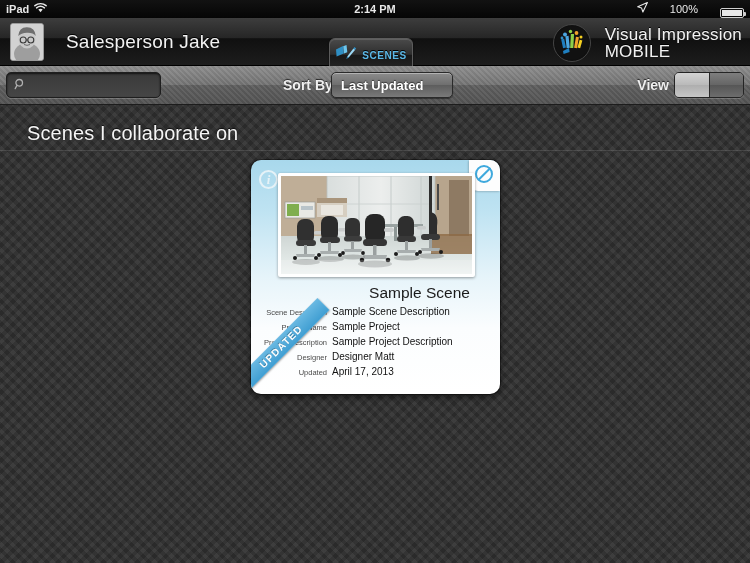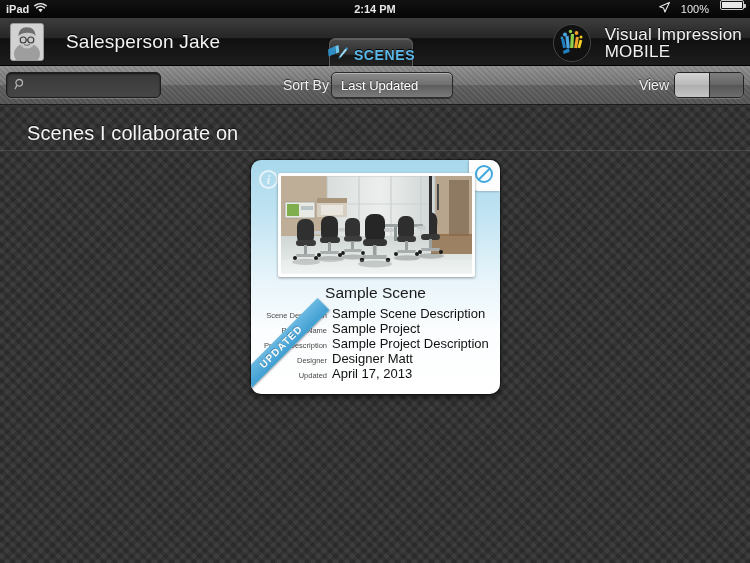--- a/index.html
+++ b/index.html
@@ -46,22 +46,22 @@
     width: 750px;
     text-align: center;
     font-weight: bold;
     font-size: 11px;
     line-height: 18px;
   }
   .sb-right {
     position: absolute;
     right: 6px; top: 0;
     display: flex;
-    align-items: flex-start;
-    gap: 11px;
+    align-items: flex-end;
+    gap: 22px;
     height: 18px;
     font-size: 11px;
   }
   .ipad-label { font-weight: bold; font-size: 11px; }
   .wifi-ico { display: block; }
   .loc-ico { display: block; }
   .batt {
     width: 24px; height: 10px;
     border: 1px solid #cfcfcf;
     border-radius: 2px;
@@ -126,21 +126,21 @@
     background: linear-gradient(to bottom, #4a4a4a 0%, #2e2e2e 48%, #181818 50%, #262626 100%);
     box-shadow: inset 0 1px 0 rgba(255,255,255,.12), 0 1px 2px rgba(0,0,0,.6);
     display: flex;
     align-items: center;
     justify-content: center;
     gap: 5px;
     box-sizing: border-box;
   }
   .scenes-label {
     color: #5bb8e8;
-    font-size: 14px;
+    font-size: 10px;
     font-weight: bold;
     letter-spacing: .6px;
     text-shadow: 0 -1px 0 #000;
   }
 
   .logo-wrap {
     position: absolute;
     right: 8px; top: 5px;
     display: flex;
     align-items: center;
@@ -169,20 +169,21 @@
     position: absolute;
     top: 66px; left: 0;
     width: 750px;
     height: 39px;
     box-sizing: border-box;
     background-color: #6e6e6e;
     background-image:
       linear-gradient(to bottom, rgba(255,255,255,.22) 0%, rgba(255,255,255,.05) 50%, rgba(0,0,0,.12) 51%, rgba(0,0,0,.22) 100%),
       repeating-linear-gradient(45deg, rgba(0,0,0,.07) 0 2px, rgba(255,255,255,.05) 2px 4px);
     border-bottom: 1px solid #1c1c1c;
+    font-weight: bold;
   }
   .search-field {
     position: absolute;
     left: 6px; top: 6px;
     width: 155px; height: 26px;
     border-radius: 5px;
     background: linear-gradient(to bottom, #3a3a3a 0%, #464646 100%);
     border: 1px solid #1e1e1e;
     box-shadow: inset 0 1px 2px rgba(0,0,0,.7), 0 1px 0 rgba(255,255,255,.18);
     box-sizing: border-box;
@@ -347,20 +348,21 @@
     transform-origin: center;
   }
 
   .card-title {
     position: absolute;
     left: 0; top: 124px;
     width: 249px;
     text-align: center;
     font-size: 15.5px;
     color: #1a1a1a;
+    padding-left: 44px;
   }
   .rows {
     position: absolute;
     left: 0; top: 146px;
     width: 249px;
   }
   .row {
     display: flex;
     align-items: baseline;
     height: 15px;
@@ -369,21 +371,21 @@
   .row-label {
     width: 81px;
     text-align: right;
     font-size: 7.5px;
     color: #4b4b4b;
     padding-right: 5px;
     box-sizing: border-box;
     white-space: nowrap;
   }
   .row-value {
-    font-size: 13px;
+    font-size: 10px;
     color: #111;
     white-space: nowrap;
   }
 
   .ribbon {
     position: absolute;
     left: -30px; top: 178px;
     width: 120px;
     padding: 3px 0;
     background: linear-gradient(to bottom, #6ab9e2 0%, #3f9ed2 100%);

